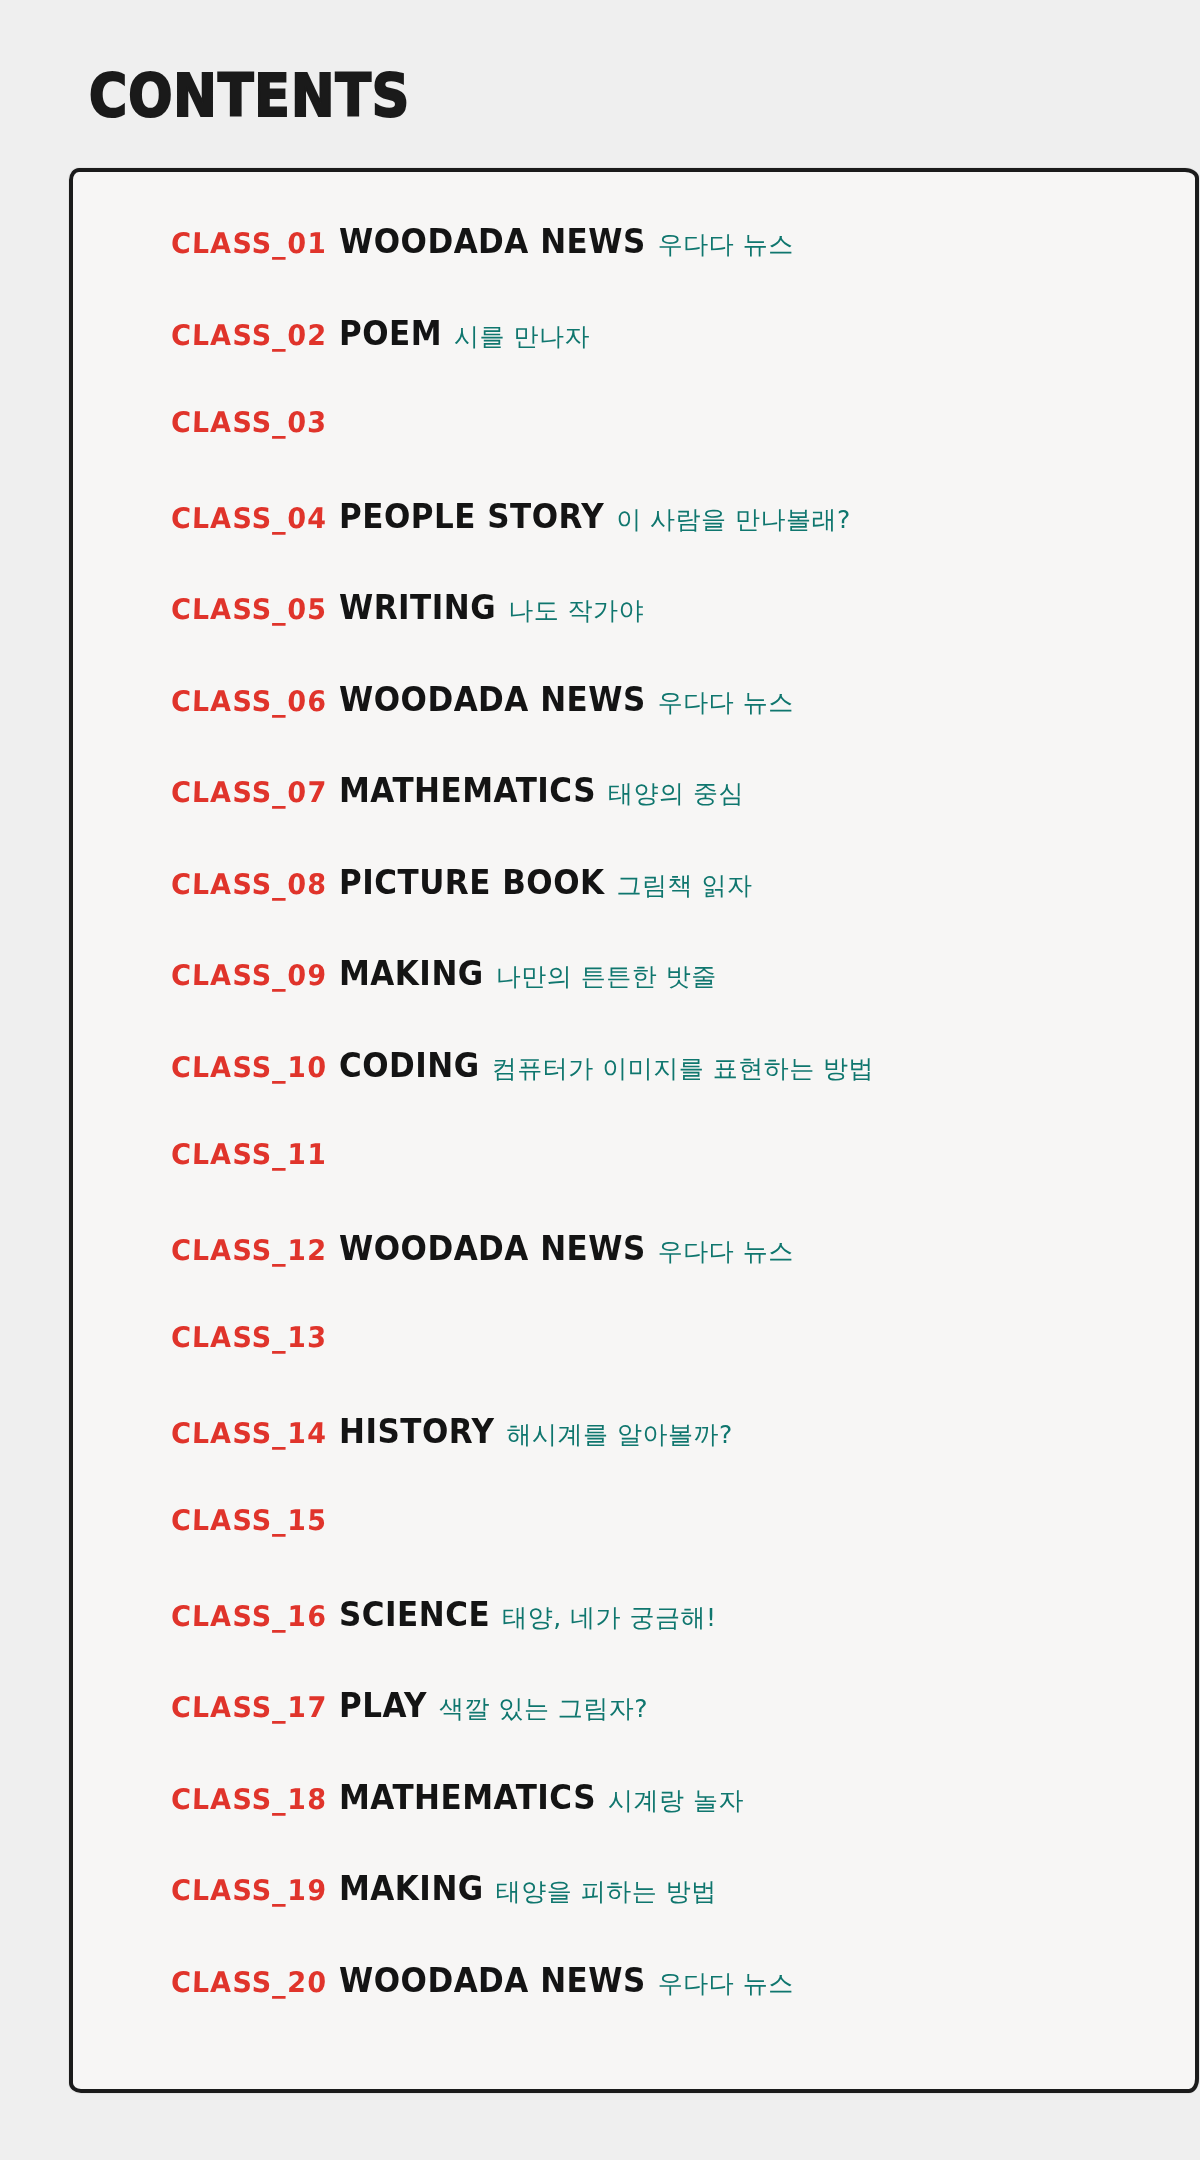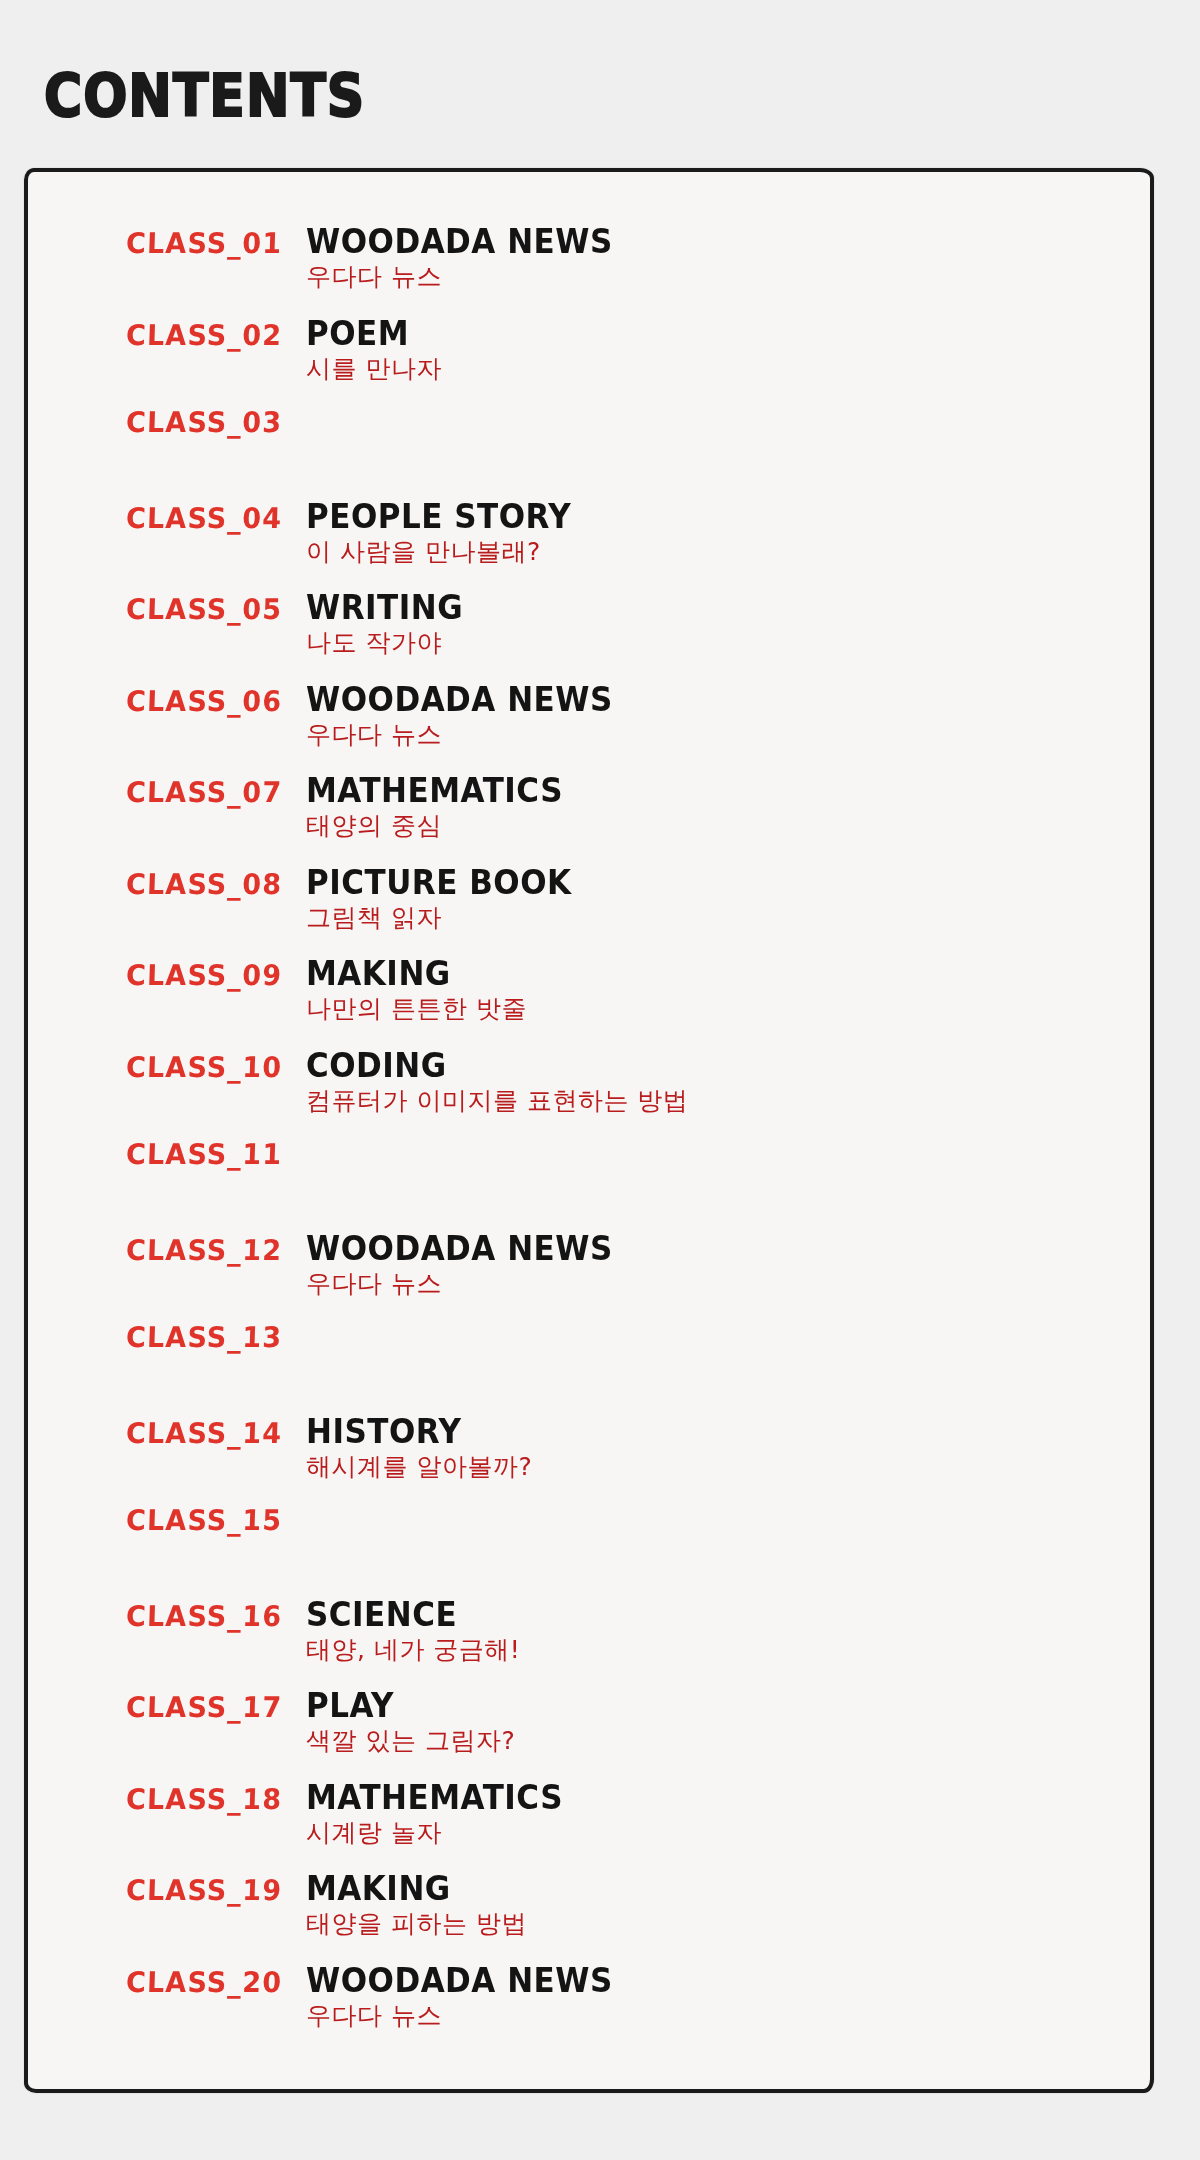--- a/index.html
+++ b/index.html
@@ -11,20 +11,21 @@
     height: 2160px;
     background: #efefef;
     font-family: "DejaVu Sans", sans-serif;
     overflow: hidden;
     position: relative;
   }
   .page {
     position: absolute;
     inset: 0;
     padding: 0;
+    margin-left: 45px;
   }
   .page-title {
     position: absolute;
     left: 44px;
     top: 62px;
     font-family: "DejaVu Sans", sans-serif;
     font-weight: bold;
     font-size: 52px;
     letter-spacing: 1px;
     color: #1a1a1a;
@@ -69,33 +70,32 @@
     width: 168px;
     flex: 0 0 168px;
     transform: scaleY(1.05) skewX(-2deg);
     transform-origin: left center;
     white-space: nowrap;
   }
   .entry {
     display: flex;
     align-items: baseline;
     white-space: nowrap;
-    flex-direction: column;
   }
   .entry-en {
     color: #141414;
     font-family: "DejaVu Sans", sans-serif;
     font-size: 31px;
     font-weight: bold;
     letter-spacing: 0.5px;
     transform: scaleY(1.06);
     transform-origin: left bottom;
   }
   .entry-ko {
-    color: #b91c1c;
+    color: #0f766e;
     font-family: "DejaVu Sans", sans-serif;
     font-size: 25px;
     font-weight: normal;
     margin-left: 12px;
     letter-spacing: 0.5px;
   }
   .entry-ko:empty {
     margin-left: 0;
   }
 </style>

